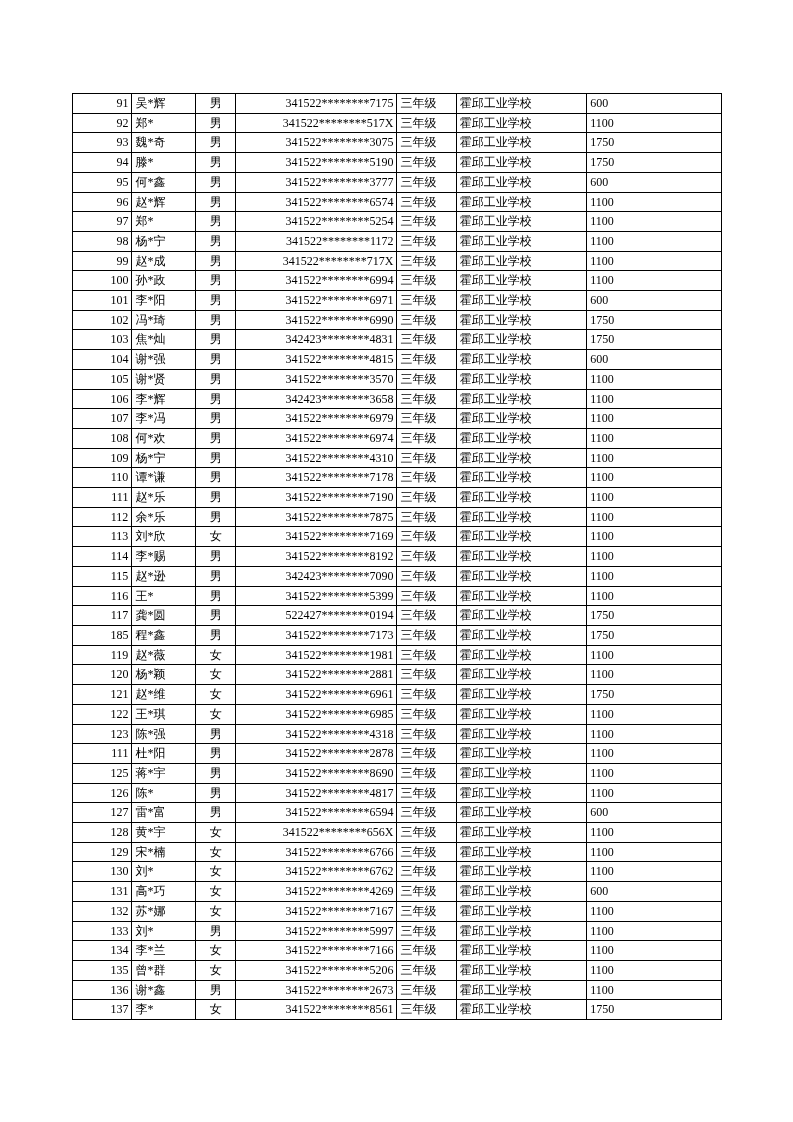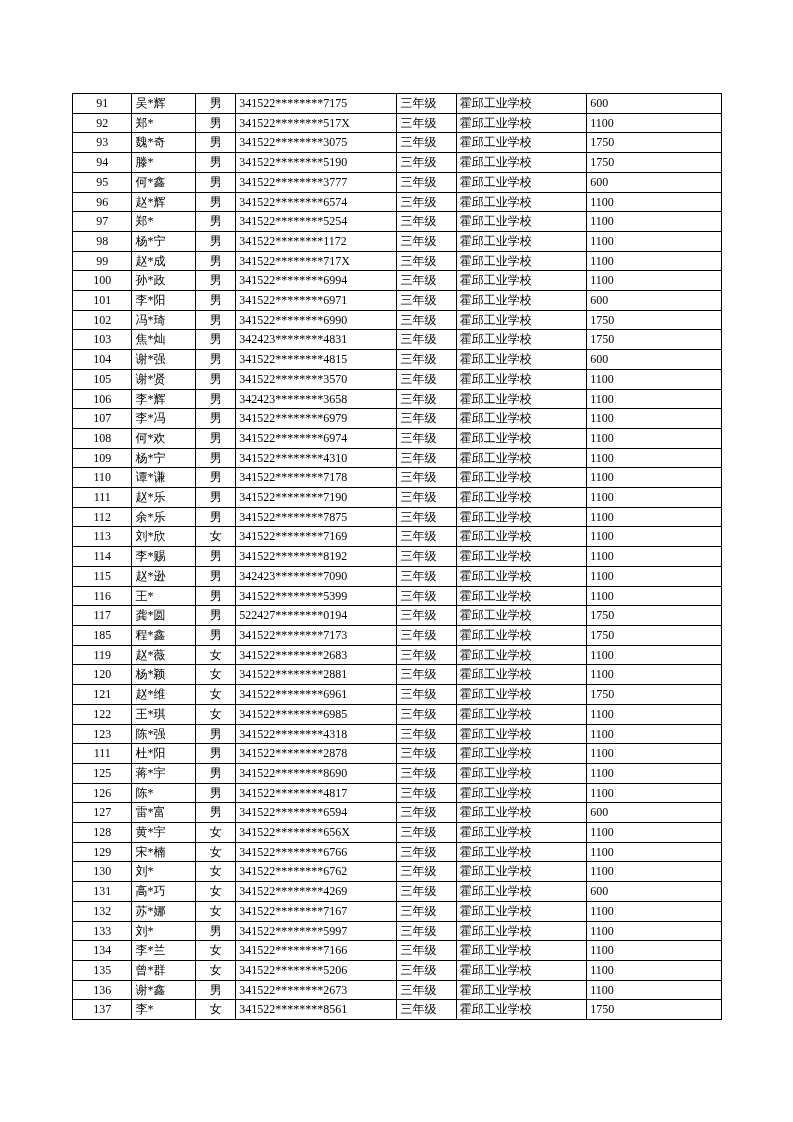--- a/index.html
+++ b/index.html
@@ -27,24 +27,24 @@
   table.roster td {
     border: 1px solid #000000;
     height: 18.7px;
     font-size: 12px;
     line-height: 18.7px;
     padding: 0 3px;
     overflow: hidden;
     white-space: nowrap;
     vertical-align: middle;
   }
-  .col-no      { width: 56px;  text-align: center; }
+  .col-no      { width: 56px;  text-align: right; }
   .col-name    { width: 60px;  text-align: left; }
   .col-gender  { width: 38px;  text-align: center; }
-  .col-id      { width: 152px; text-align: left; margin-top: 8px; }
+  .col-id      { width: 152px; text-align: right; margin-top: 8px; }
   .col-grade   { width: 56px;  text-align: left; }
   .col-school  { width: 123px; }
   .col-amount  { width: 127px; text-align: left; }
 </style>
 </head>
 <body>
 
 <div class="page">
   <table class="roster">
     <colgroup>
@@ -306,21 +306,21 @@
           <td class="col-gender">男</td>
           <td class="col-id">341522********7173</td>
           <td class="col-grade">三年级</td>
           <td class="col-school">霍邱工业学校</td>
           <td class="col-amount">1750</td>
         </tr>
         <tr>
           <td class="col-no">119</td>
           <td class="col-name">赵*薇</td>
           <td class="col-gender">女</td>
-          <td class="col-id">341522********2683</td>
+          <td class="col-id">341522********1981</td>
           <td class="col-grade">三年级</td>
           <td class="col-school">霍邱工业学校</td>
           <td class="col-amount">1100</td>
         </tr>
         <tr>
           <td class="col-no">120</td>
           <td class="col-name">杨*颖</td>
           <td class="col-gender">女</td>
           <td class="col-id">341522********2881</td>
           <td class="col-grade">三年级</td>

